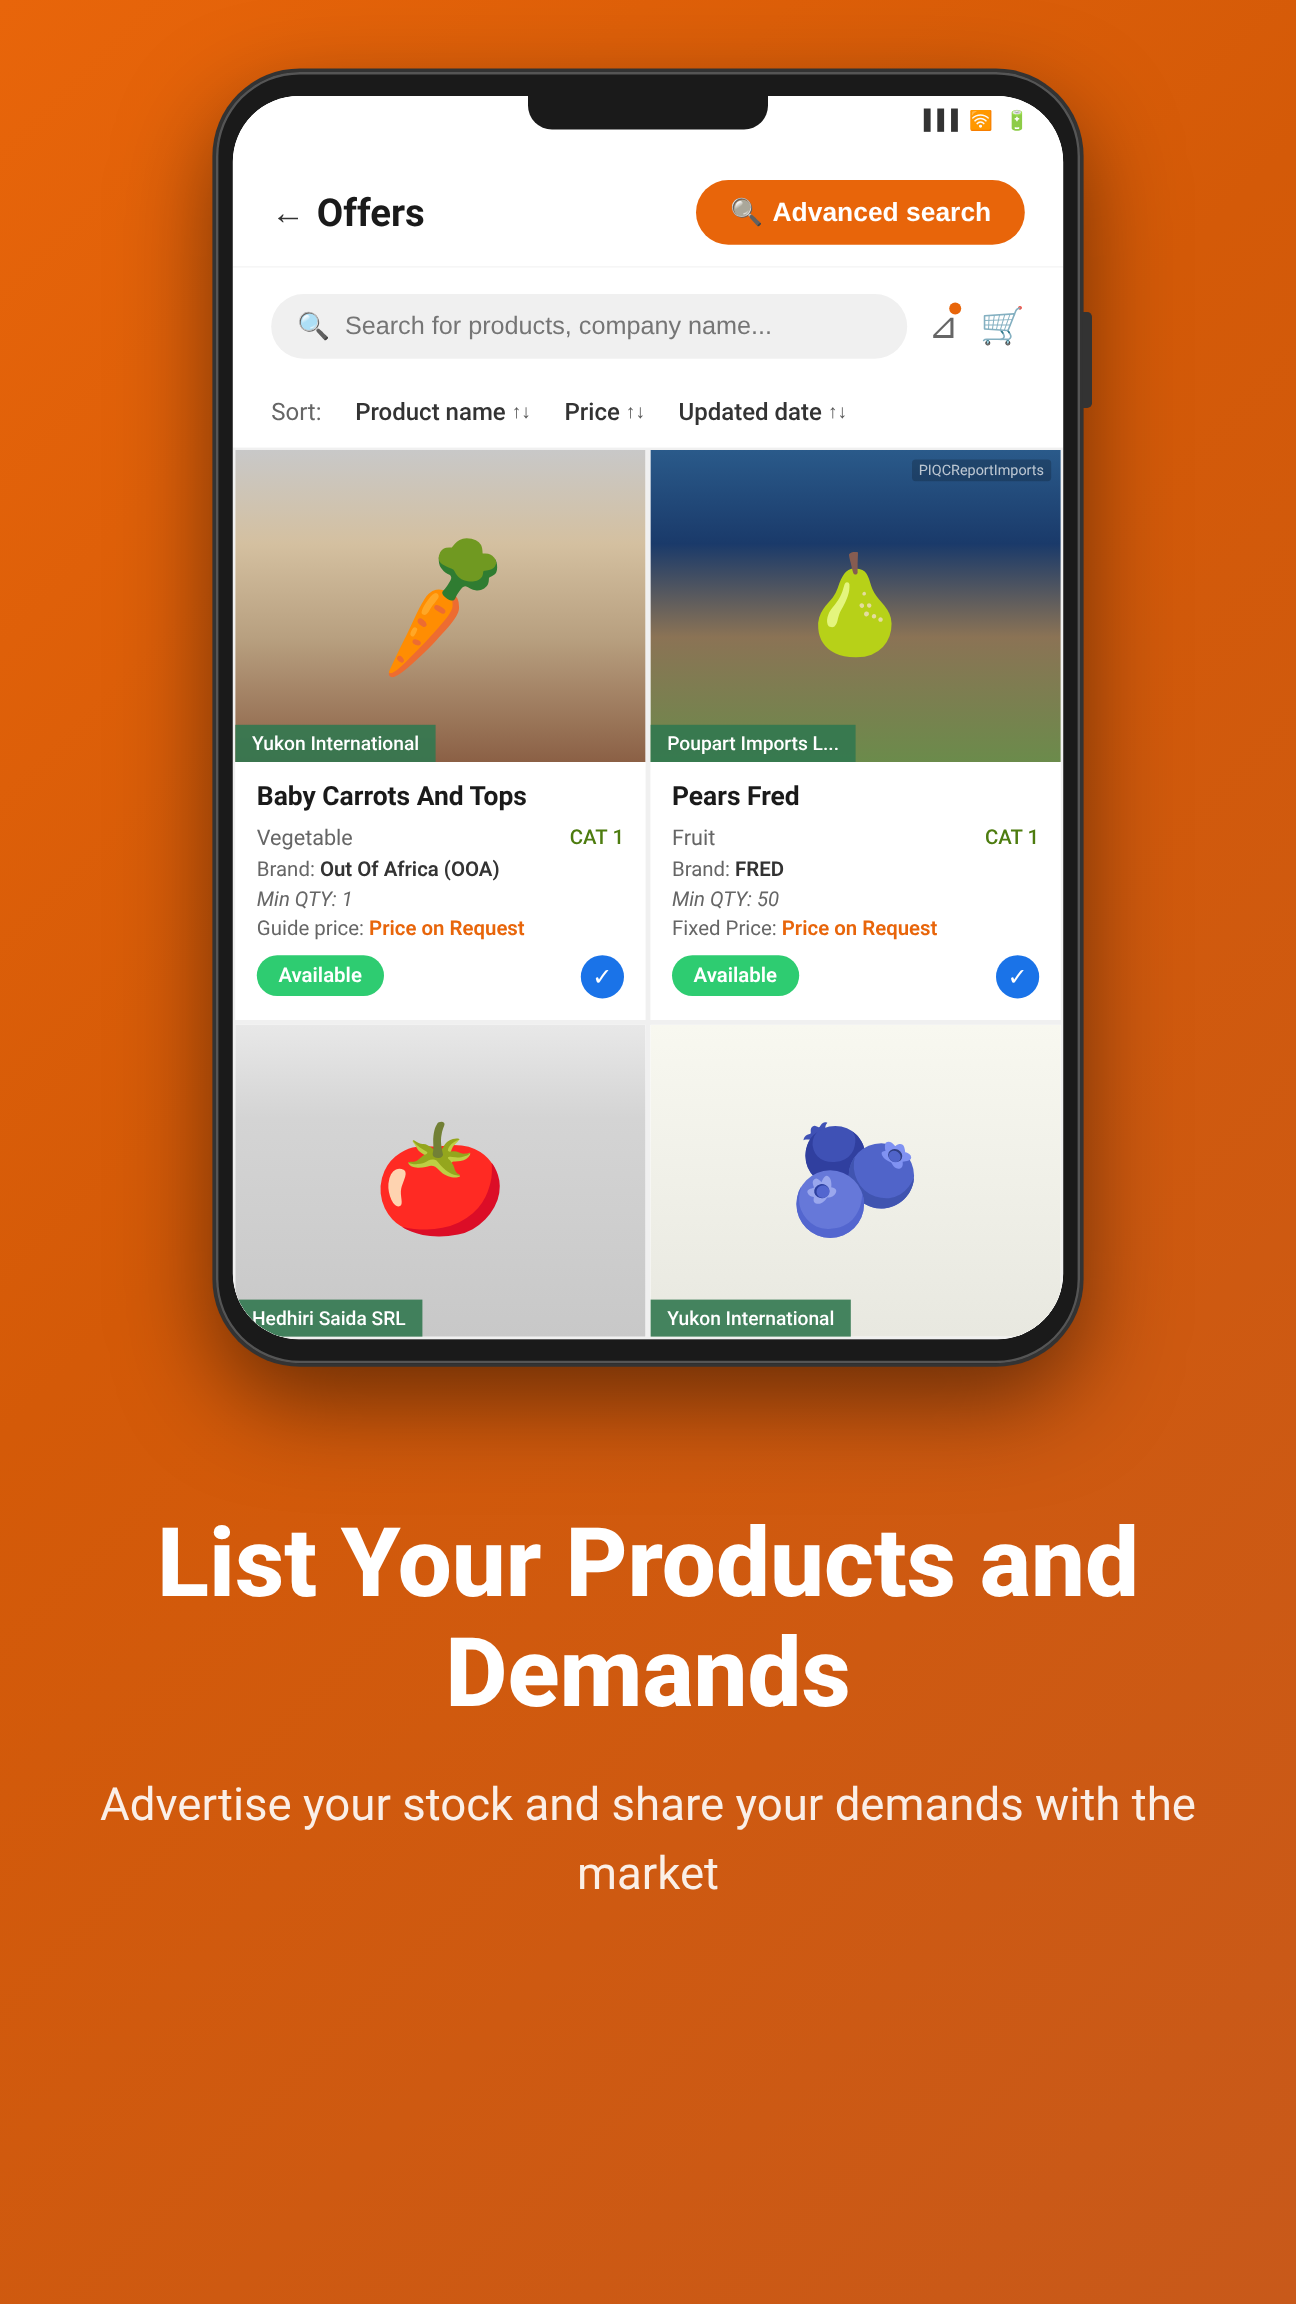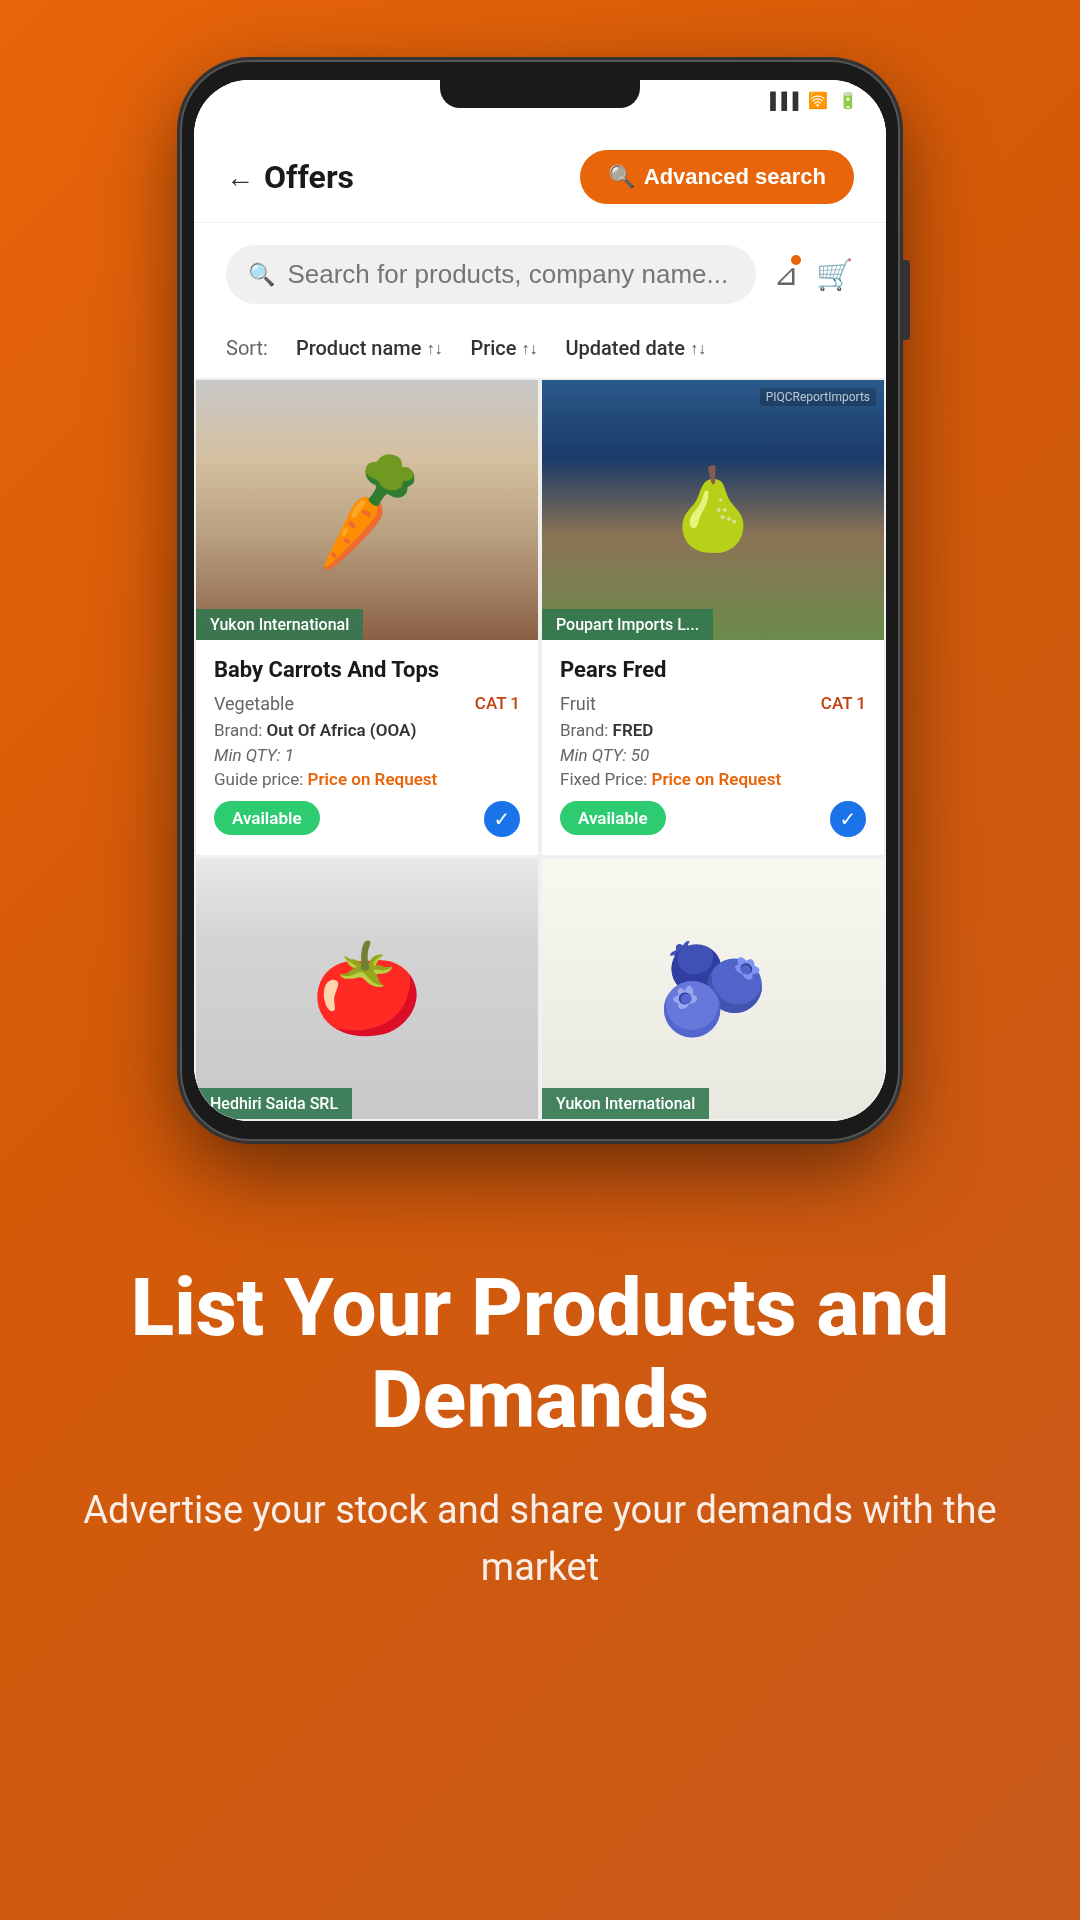--- a/index.html
+++ b/index.html
@@ -127,21 +127,21 @@
     }
 
     .search-input-icon {
       color: #999;
       font-size: 22px;
     }
 
     .search-input {
       border: none;
       background: transparent;
-      font-size: 26px;
+      font-size: 21px;
       color: #be185d;
       width: 100%;
       outline: none;
     }
 
     .icon-filter {
       font-size: 30px;
       color: #666;
       cursor: pointer;
       position: relative;
@@ -312,21 +312,21 @@
       margin-bottom: 6px;
     }
 
     .product-category {
       font-size: 18px;
       color: #666;
     }
 
     .product-cat-badge {
       font-size: 17px;
-      color: #c2410c;
+      color: #4d7c0f;
       font-weight: 500;
     }
 
     .product-brand {
       font-size: 17px;
       color: #666;
       margin-bottom: 5px;
     }
 
     .product-brand strong {

